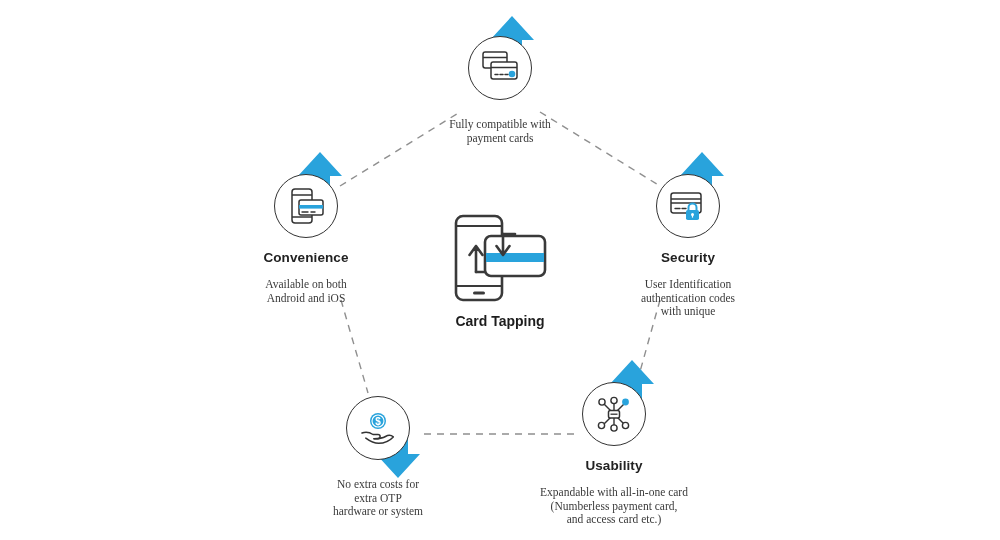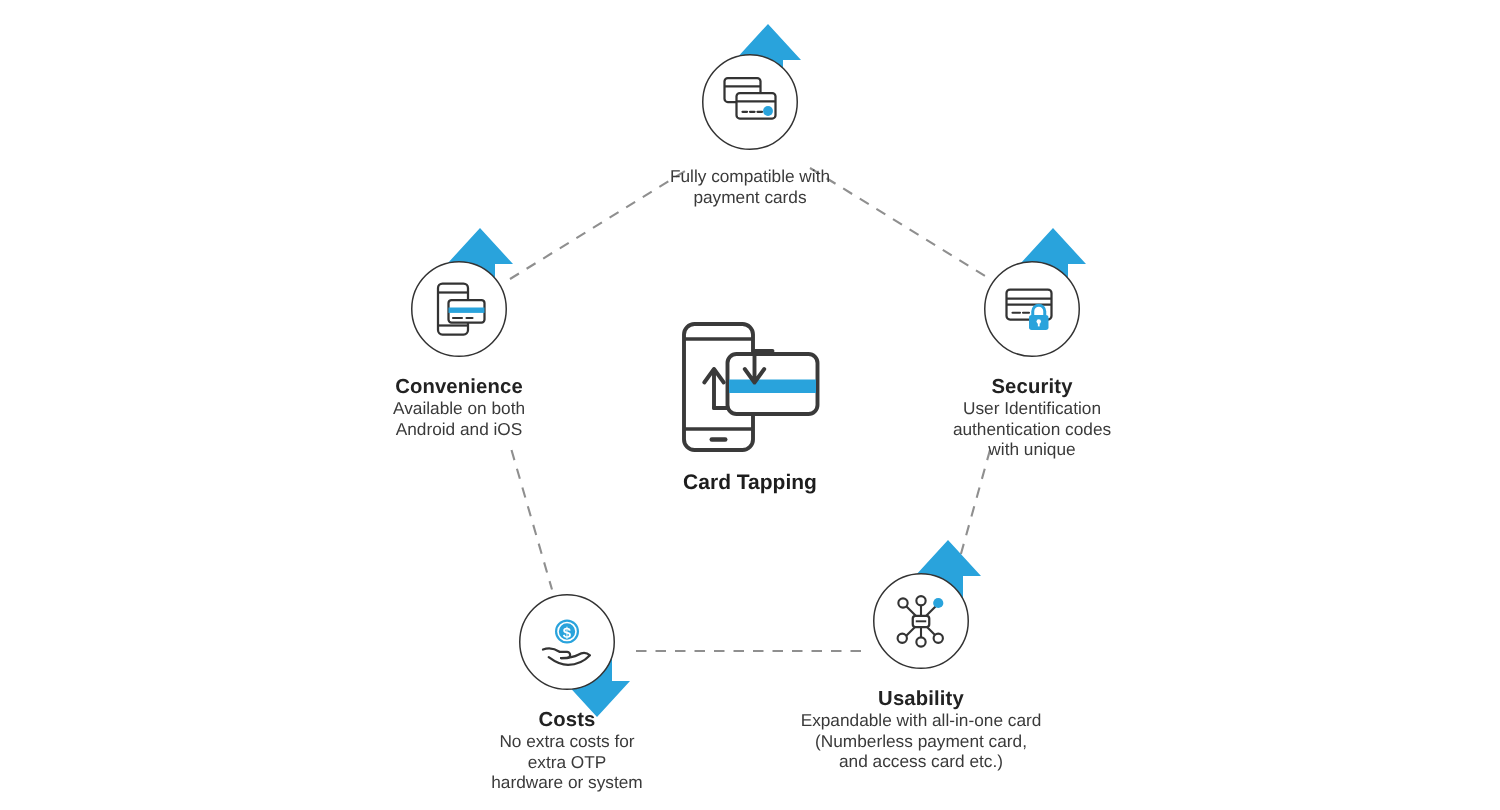--- a/index.html
+++ b/index.html
@@ -62,21 +62,22 @@
     font-size: 13.5px;
     font-weight: bold;
     color: #222222;
     line-height: 16px;
     letter-spacing: 0.1px;
   }
   .node .desc {
     font-size: 11.5px;
     color: #3a3a3a;
     line-height: 13.5px;
-    margin-top: 1px;
+    margin-top: 12px;
+    font-family: Liberation Serif, serif;
   }
   
   #center {
     position: absolute;
     left: 370px;
     top: 212px;
     width: 260px;
     text-align: center;
   }
   #center .centericon {
@@ -210,21 +211,20 @@
           <circle cx="21" cy="11" r="8" fill="#29a3dc"></circle>
           <circle cx="21" cy="11" r="6" fill="none" stroke="#ffffff" stroke-width="1.1"></circle>
           <text x="21" y="15.2" font-family="'Liberation Sans',sans-serif" font-size="10" font-weight="bold" fill="#ffffff" text-anchor="middle">$</text>
           <g fill="none" stroke="#333" stroke-width="1.5" stroke-linecap="round" stroke-linejoin="round">
             <path d="M5 23 C9 21.5 13 22.5 16 24.5 L21 24.5 a2.1 2.1 0 0 1 0 4.2 h-4"></path>
             <path d="M17 28.7 c5 0 8.5 -0.4 11.5 -2.2 c3 -1.8 6 -1.2 7.8 0.4 c-3.4 3.6 -8.4 6.4 -14.6 6.4 c-5.5 0 -9.4 -2.6 -12.9 -5.2"></path>
           </g>
         </svg>
       </div>
     </div>
-    <div class="title">Costs</div>
     <div class="desc">
       <div>No extra costs for</div>
       <div>extra OTP</div>
       <div>hardware or system</div>
     </div>
   </div>
 
   <div class="node" id="node-usability" style="left:484px; top:376px;">
     <div class="badge">
       <svg class="arrow" style="left:34px; top:-16px;" viewBox="0 0 44 58" xmlns="http://www.w3.org/2000/svg">

